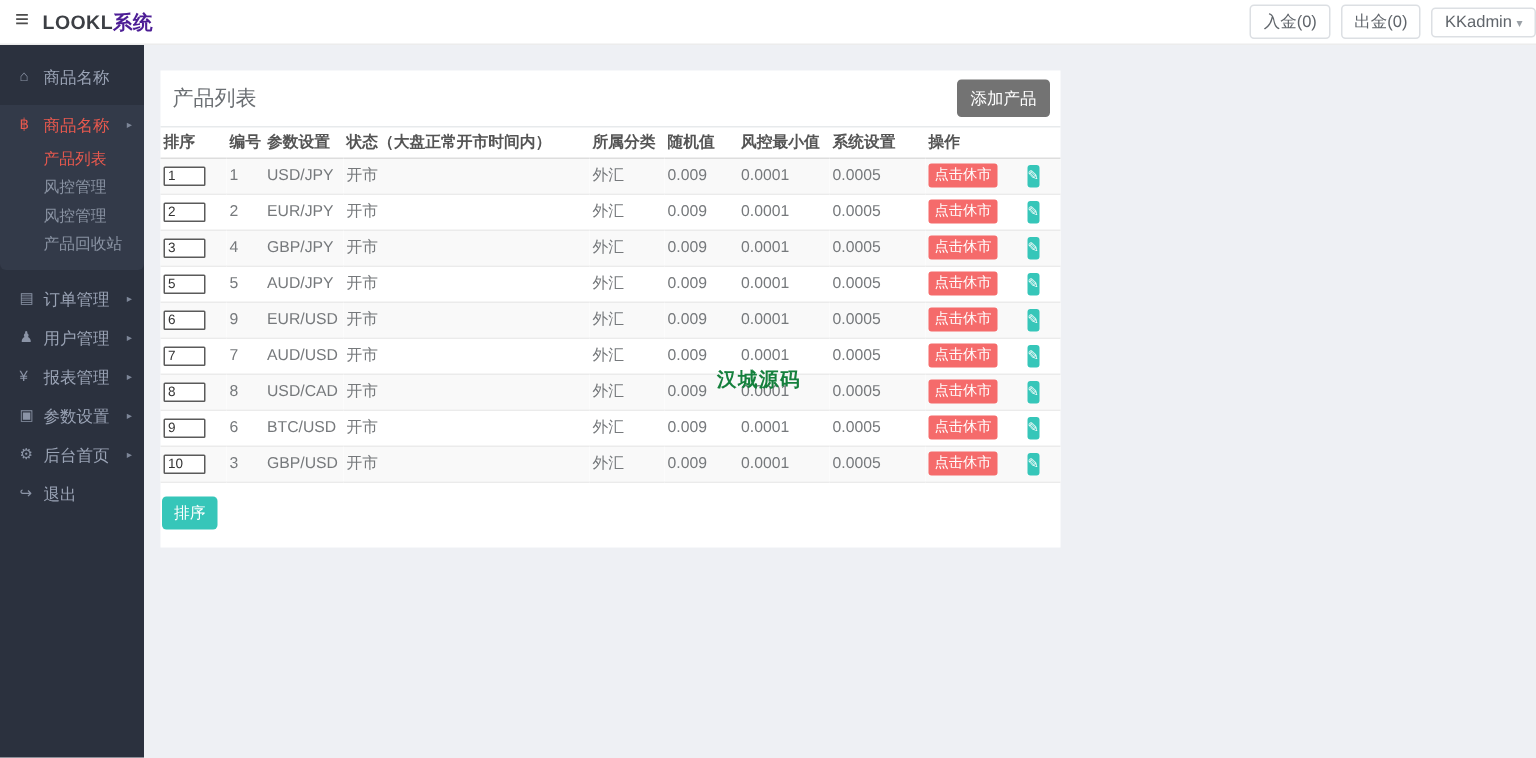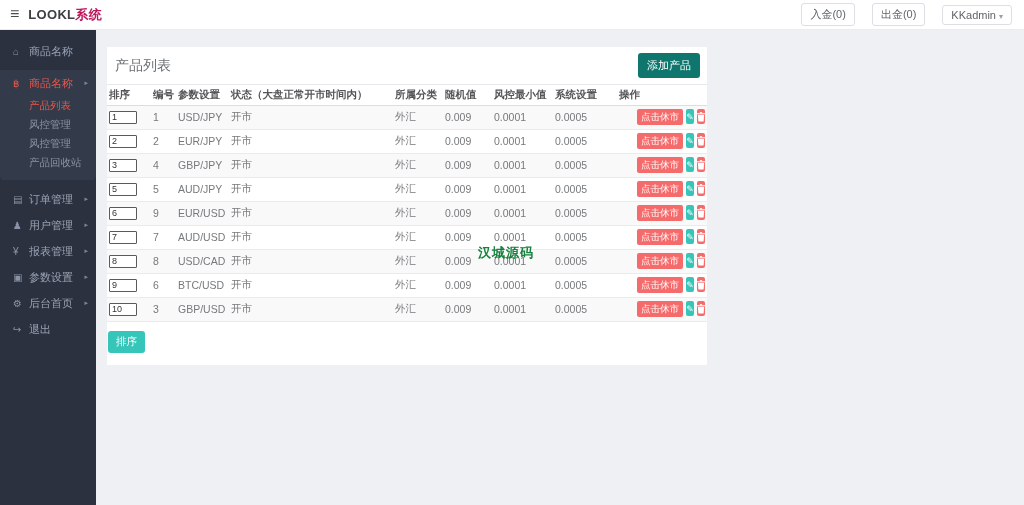--- a/index.html
+++ b/index.html
@@ -5,22 +5,22 @@
   * { margin:0; padding:0; box-sizing:border-box; }
   html,body { width:1024px; height:505px; overflow:hidden;
     font-family:"Liberation Sans","DejaVu Sans",sans-serif; background:#eef0f4; }
 
   
   .topbar { position:absolute; top:0; left:0; width:1024px; height:30px;
     background:#ffffff; border-bottom:1px solid #ececec; z-index:10;
     display:flex; align-items:center; }
   .hamburger { font-size:16px; color:#4c4c4c; padding:0 9px 2px 10px; cursor:pointer; }
   .logo { font-size:13px; font-weight:bold; color:#3c3f44; letter-spacing:.3px; }
-  .logo .accent { color:#be185d; }
-  .topbar-right { margin-left:auto; display:flex; align-items:center; gap:17px; padding-right:12px; }
+  .logo .accent { color:#4c1d95; }
+  .topbar-right { margin-left:auto; display:flex; align-items:center; gap:7px; }
   .top-btn { font-size:11px; color:#60656b; background:#fff; border:1px solid #dcdfe3;
     border-radius:3px; padding:3px 8px; cursor:pointer; font-family:inherit; }
   .user-btn .caret { font-size:8px; color:#9aa0a6; margin-left:3px; }
 
   
   .sidebar { position:absolute; top:30px; left:0; bottom:0; width:96px;
     background:#2b313e; padding-top:8px; z-index:9; }
   .side-item { position:relative; height:26px; display:flex; align-items:center;
     padding-left:13px; color:#9aa3b5; font-size:11px; cursor:pointer; }
   .side-item .ic { width:16px; font-size:10px; color:#8b94a6; flex:0 0 16px; }
@@ -32,34 +32,34 @@
     font-size:10.5px; color:#8a93a3; cursor:pointer; }
   .sub-item.active { color:#e8594e; }
   .side-item.after-group { margin-top:6px; }
 
   
   .content { position:absolute; top:30px; left:96px; right:0; bottom:0; background:#eef0f4; }
   .panel { position:absolute; left:11px; top:17px; width:600px; background:#ffffff; }
   .panel-heading { height:38px; display:flex; align-items:center;
     padding:0 7px 0 8px; border-bottom:1px solid #e7eaec; }
   .panel-title { font-size:14px; color:#6b6f73; }
-  .add-btn { margin-left:auto; background:#0f766e; color:#fff; border:none; border-radius:3px;
+  .add-btn { margin-left:auto; background:#737373; color:#fff; border:none; border-radius:3px;
     font-size:11px; padding:5px 9px; cursor:pointer; font-family:inherit; }
 
   table.grid { width:100%; border-collapse:collapse; table-layout:fixed; }
   table.grid th { height:20px; text-align:left; font-size:10.5px; font-weight:bold;
     color:#555; border-bottom:1px solid #dddddd; padding:0 2px; white-space:nowrap; overflow:hidden; }
   table.grid td { height:24px; font-size:10.5px; color:#76797c;
     border-bottom:1px solid #ebebeb; padding:0 2px; white-space:nowrap; overflow:hidden; }
   table.grid tr.stripe td { background:#f9f9f9; }
   .col-sort{width:44px;} .col-no{width:25px;} .col-name{width:53px;} .col-status{width:164px;}
   .col-cat{width:50px;} .col-rand{width:49px;} .col-min{width:61px;} .col-max{width:64px;} .col-ops{width:90px;}
   .sort-input { width:28px; height:13px; border:1px solid #5a5a5a; border-radius:1px;
     font-size:9px; padding:0 0 0 2px; color:#333; font-family:inherit; }
-  .ops-cell { display:flex; align-items:flex-start; gap:3px;margin-left:18px; }
+  .ops-cell { display:flex; align-items:center; gap:20px; }
   .suspend-btn { background:#f56b6b; color:#fff; border:none; border-radius:2px;
     font-size:9.5px; padding:3px 4px; cursor:pointer; font-family:inherit; line-height:1; }
   .mini-btn { width:13px; height:15px; border:none; border-radius:2px; cursor:pointer;
     display:inline-flex; align-items:center; justify-content:center; padding:0; }
   .edit-btn { background:#36c6b9; color:#fff; font-size:9px; }
   .del-btn { background:#f56b6b; }
 
   .panel-footer { padding:9px 0 12px 1px; }
   .sort-btn { background:#36c6b9; color:#fff; border:none; border-radius:3px;
     font-size:10.5px; padding:4px 8px; cursor:pointer; font-family:inherit; }

